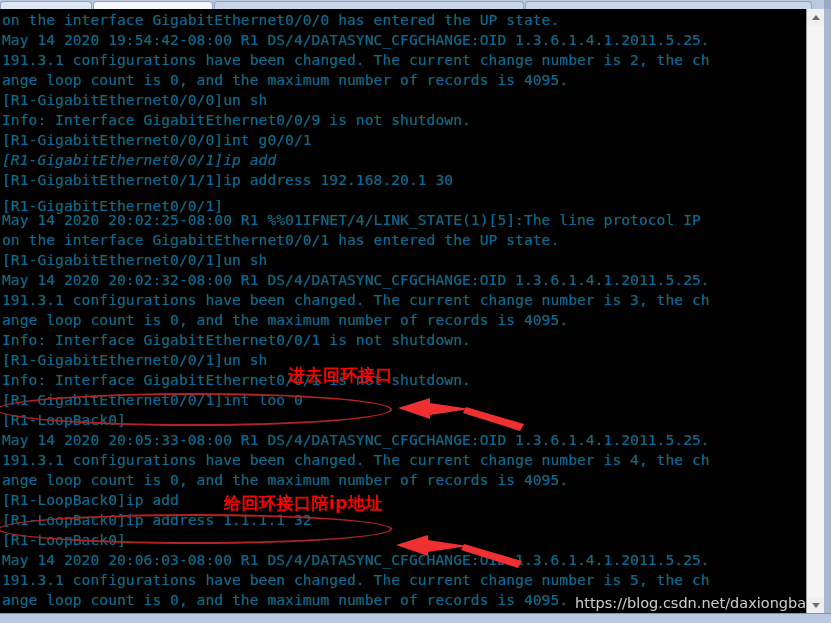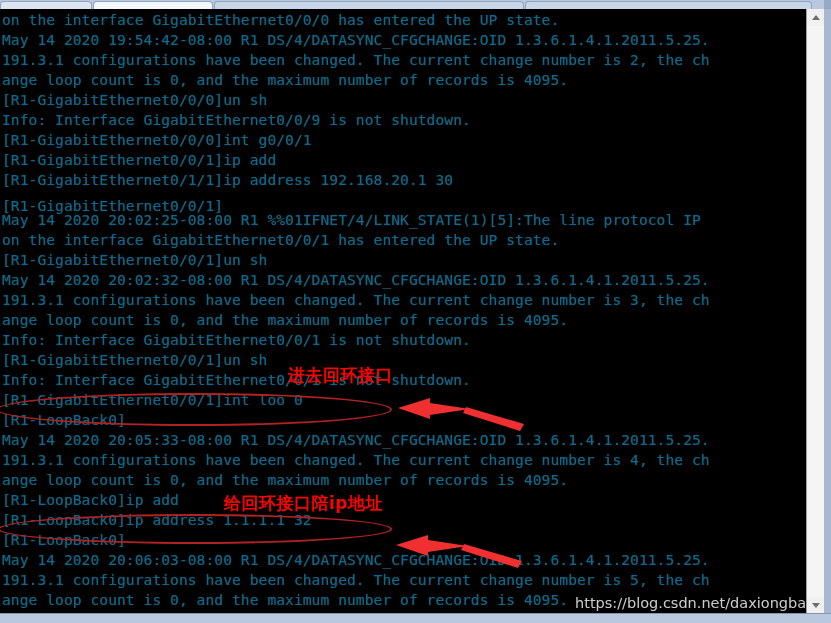--- a/index.html
+++ b/index.html
@@ -180,21 +180,21 @@
   <div class="terminal">
     <div id="term-lines">
         <div class="term-line" style="top: -9px;">May 14 2020 19:54:41-08:00 R1 %%01IFNET/4/LINK_STATE(1)[4]:The line protocol IP</div>
         <div class="term-line" style="top: 11px;">on the interface GigabitEthernet0/0/0 has entered the UP state.</div>
         <div class="term-line" style="top: 31px;">May 14 2020 19:54:42-08:00 R1 DS/4/DATASYNC_CFGCHANGE:OID 1.3.6.1.4.1.2011.5.25.</div>
         <div class="term-line" style="top: 51px;">191.3.1 configurations have been changed. The current change number is 2, the ch</div>
         <div class="term-line" style="top: 71px;">ange loop count is 0, and the maximum number of records is 4095.</div>
         <div class="term-line" style="top: 91px;">[R1-GigabitEthernet0/0/0]un sh</div>
         <div class="term-line" style="top: 111px;">Info: Interface GigabitEthernet0/0/9 is not shutdown.</div>
         <div class="term-line" style="top: 131px;">[R1-GigabitEthernet0/0/0]int g0/0/1</div>
-        <div class="term-line" style="top: 151px;">[R1-GigabitEthernet0/0/1]ip add</div>
+        <div class="term-line" style="top: 151px; font-style: italic;">[R1-GigabitEthernet0/0/1]ip add</div>
         <div class="term-line" style="top: 171px;">[R1-GigabitEthernet0/1/1]ip address 192.168.20.1 30</div>
         <div class="term-line" style="top: 197px;">[R1-GigabitEthernet0/0/1]</div>
         <div class="term-line" style="top: 211px;">May 14 2020 20:02:25-08:00 R1 %%01IFNET/4/LINK_STATE(1)[5]:The line protocol IP</div>
         <div class="term-line" style="top: 231px;">on the interface GigabitEthernet0/0/1 has entered the UP state.</div>
         <div class="term-line" style="top: 251px;">[R1-GigabitEthernet0/0/1]un sh</div>
         <div class="term-line" style="top: 271px;">May 14 2020 20:02:32-08:00 R1 DS/4/DATASYNC_CFGCHANGE:OID 1.3.6.1.4.1.2011.5.25.</div>
         <div class="term-line" style="top: 291px;">191.3.1 configurations have been changed. The current change number is 3, the ch</div>
         <div class="term-line" style="top: 311px;">ange loop count is 0, and the maximum number of records is 4095.</div>
         <div class="term-line" style="top: 331px;">Info: Interface GigabitEthernet0/0/1 is not shutdown.</div>
         <div class="term-line" style="top: 351px;">[R1-GigabitEthernet0/0/1]un sh</div>

